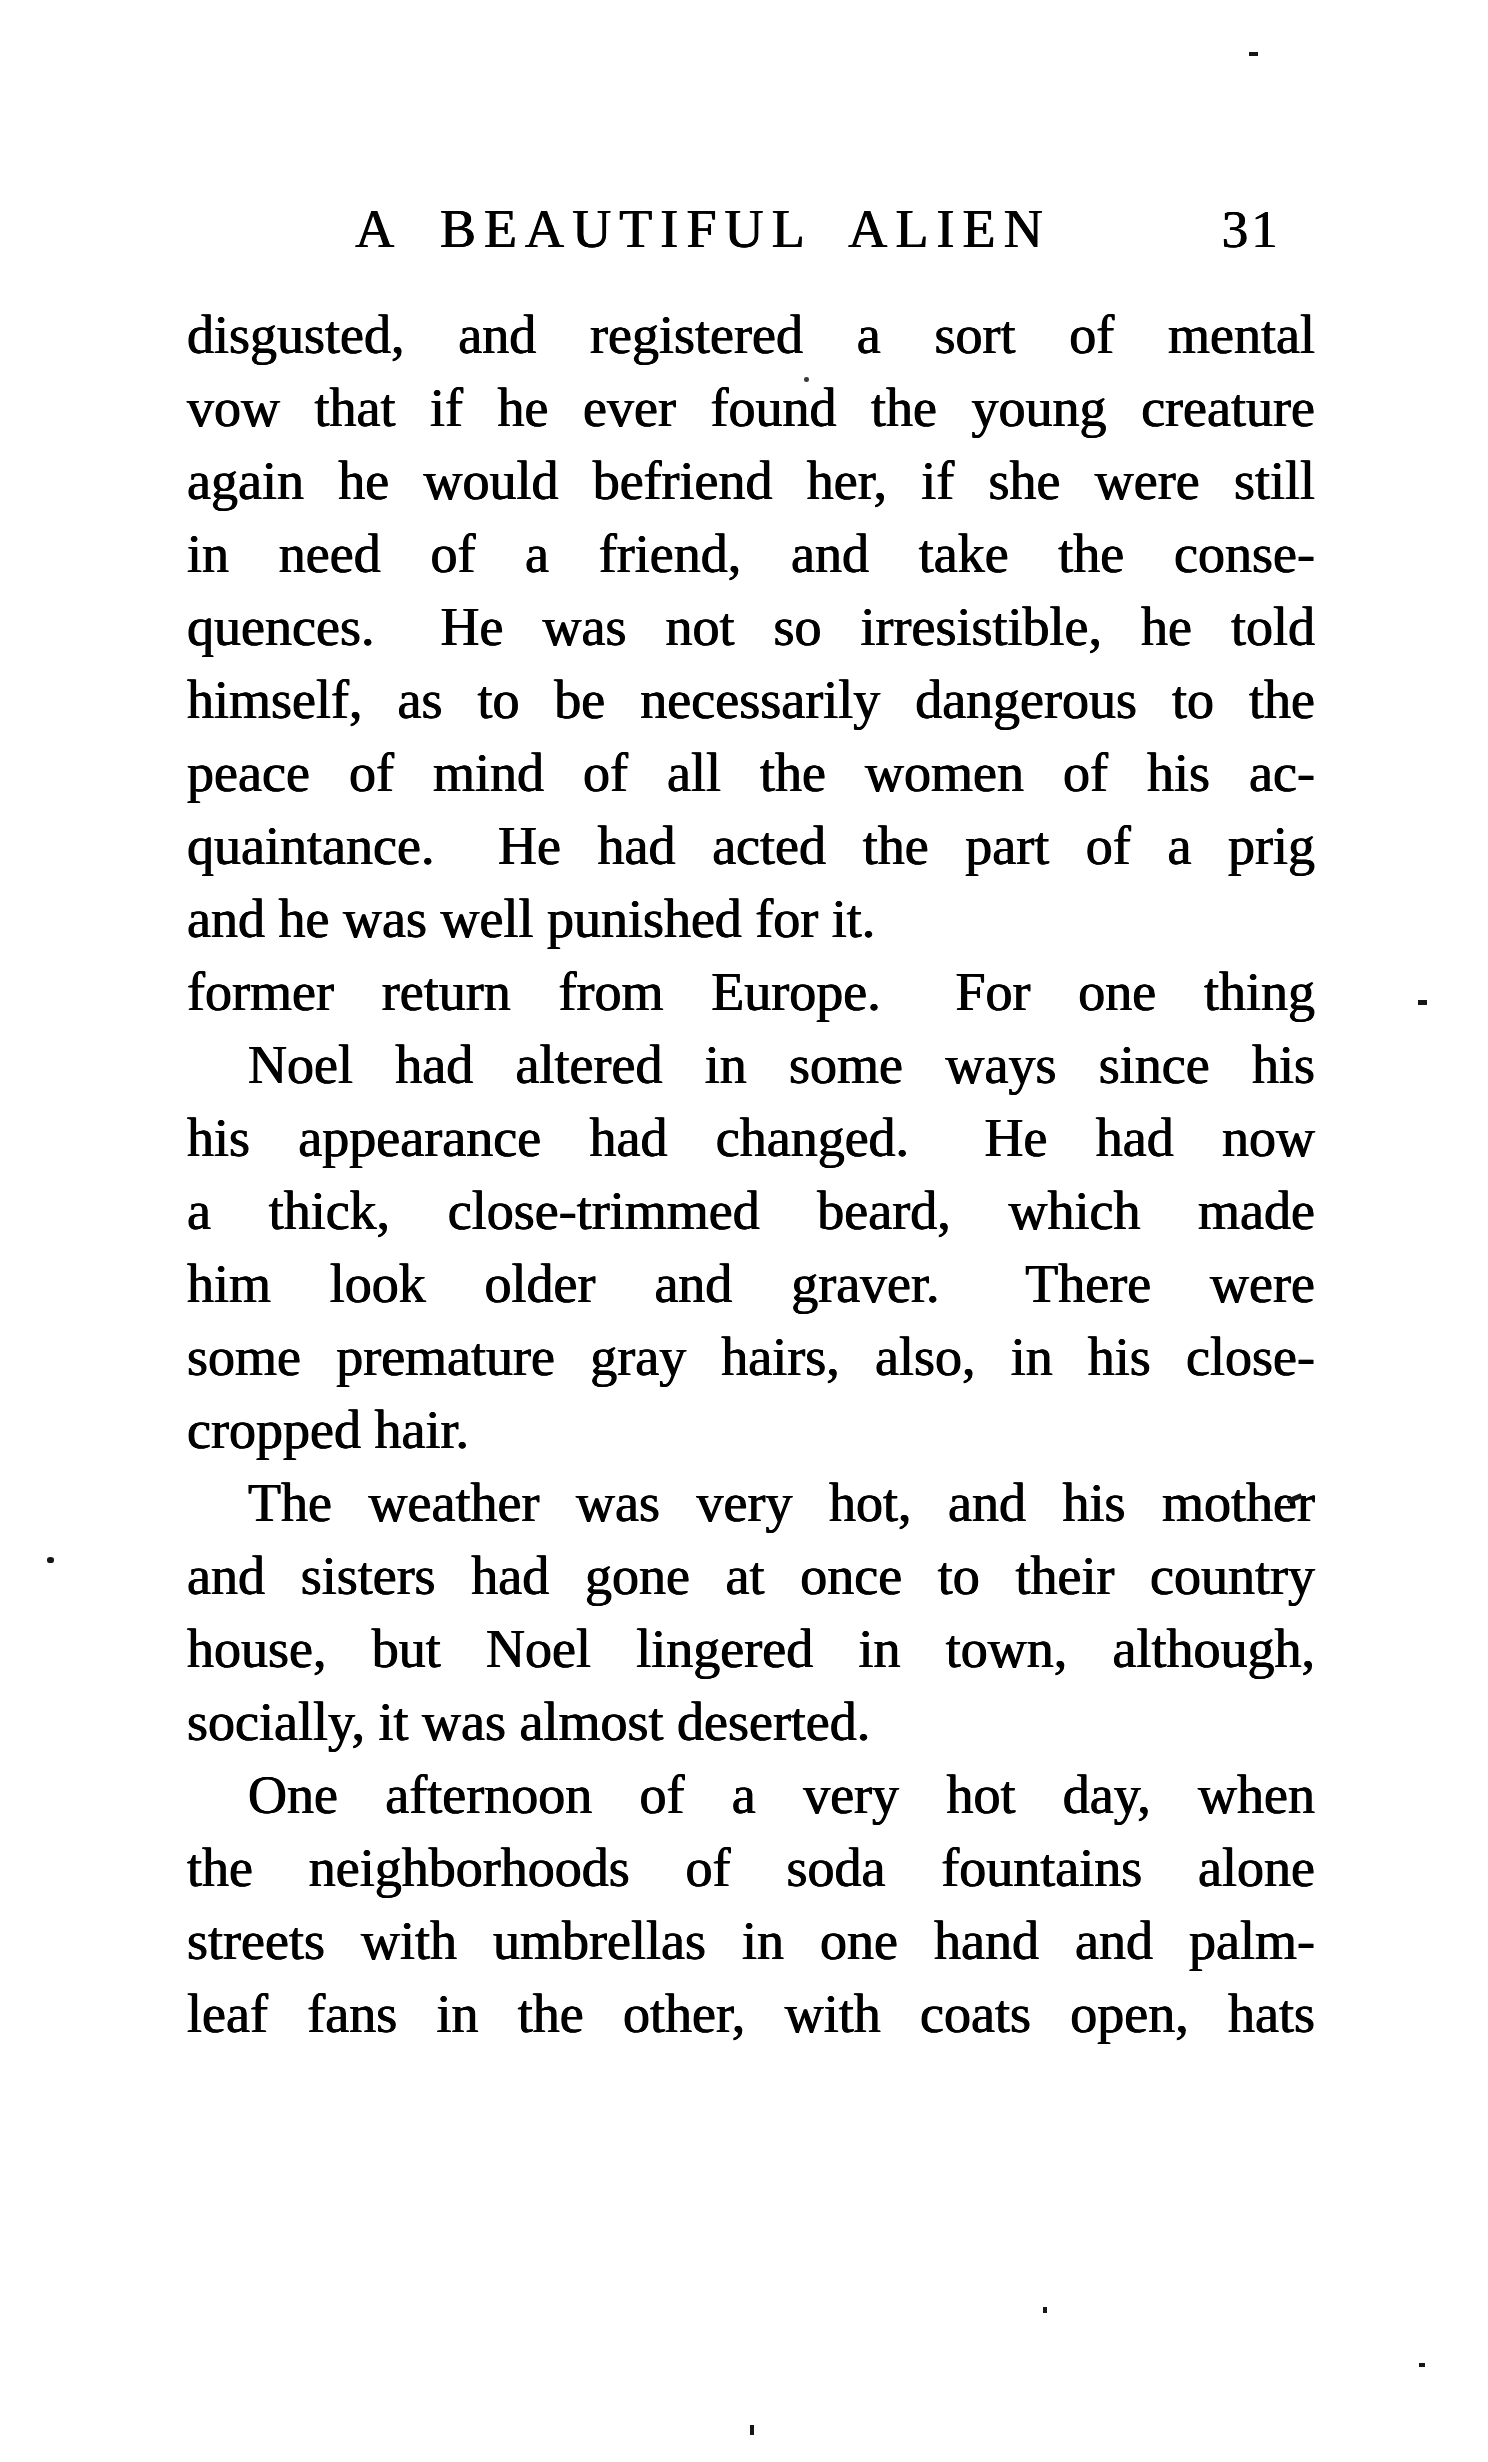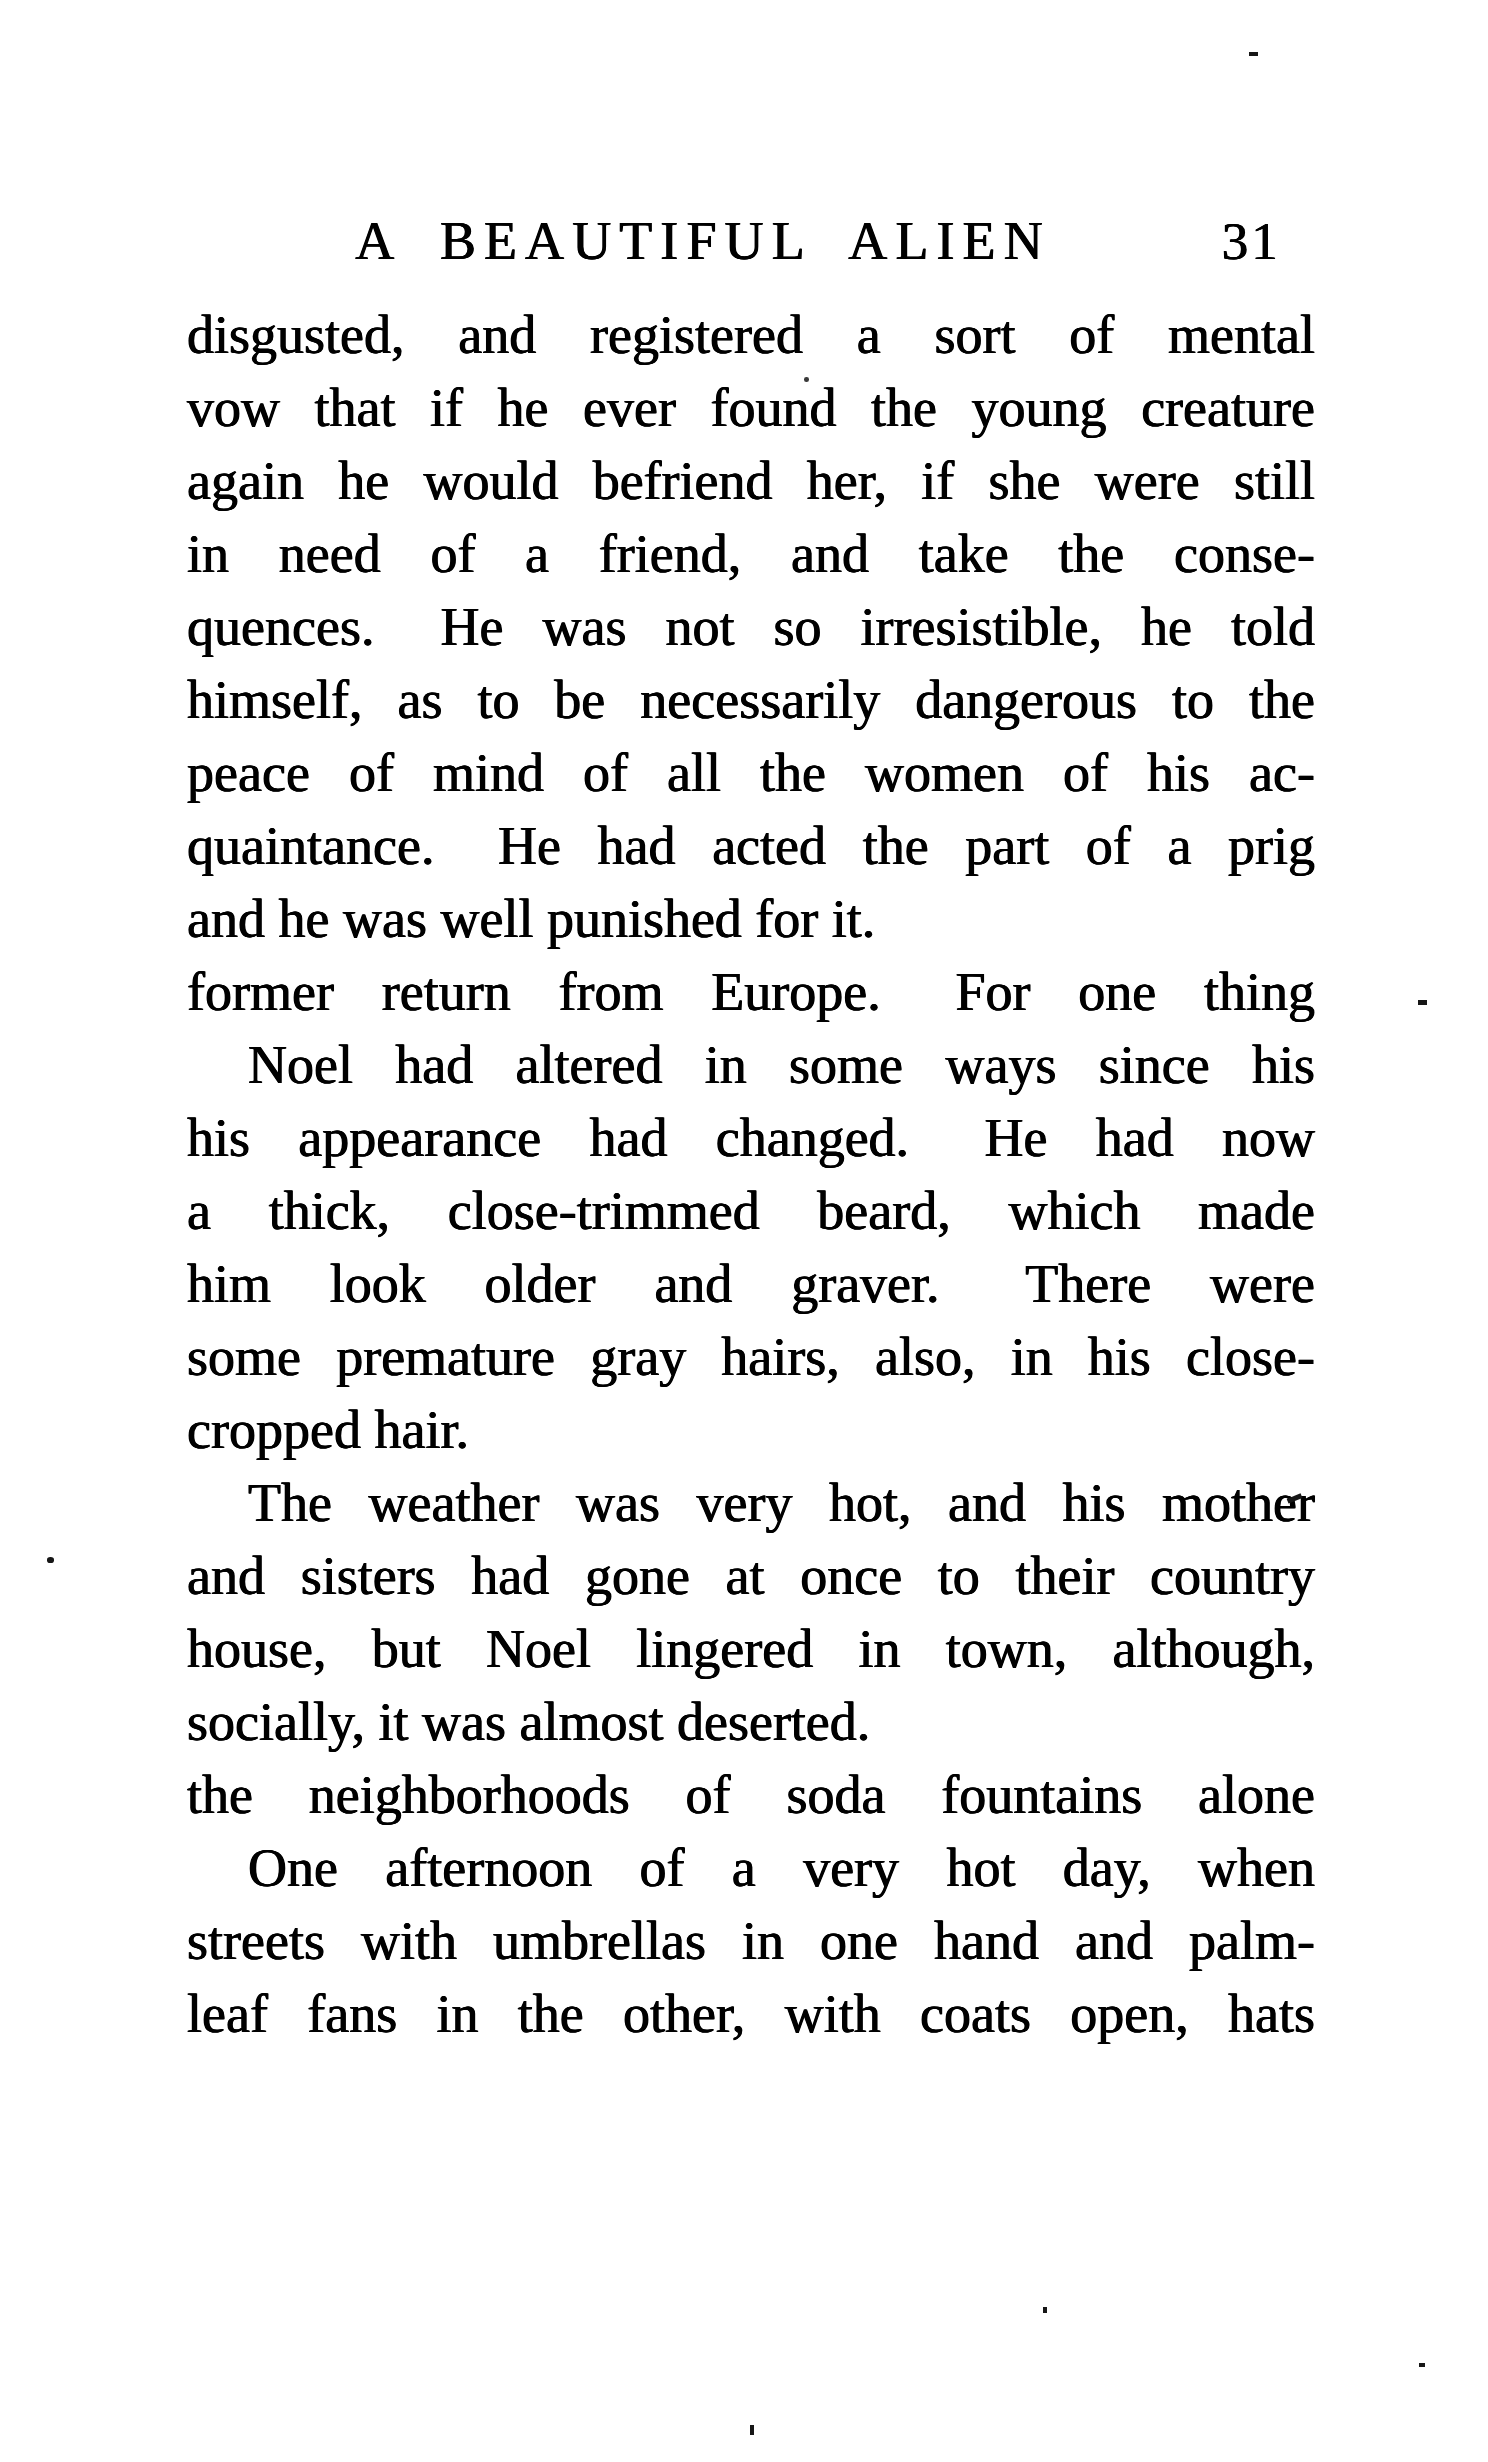--- a/index.html
+++ b/index.html
@@ -14,21 +14,21 @@
     background: #ffffff;
     color: #000000;
     font-family: "Liberation Serif", "DejaVu Serif", serif;
     overflow: hidden;
     
     text-shadow: 0.5px 0 currentColor, -0.5px 0 currentColor;
   }
   .header {
     position: absolute;
     left: 139px;
-    top: 205px;
+    top: 193px;
     width: 1128px;
     height: 73px;
   }
   .running-title {
     position: absolute;
     left: 0;
     right: 0;
     height: 73px;
     line-height: 73px;
     text-align: center;
@@ -95,22 +95,22 @@
     <div class="line indent">Noel had altered in some ways since his</div>
     <div class="line">his appearance had changed.  He had now</div>
     <div class="line">a thick, close-trimmed beard, which made</div>
     <div class="line">him look older and graver.  There were</div>
     <div class="line">some premature gray hairs, also, in his close-</div>
     <div class="line para-end">cropped hair.</div>
     <div class="line indent">The weather was very hot, and his mother</div>
     <div class="line">and sisters had gone at once to their country</div>
     <div class="line">house, but Noel lingered in town, although,</div>
     <div class="line para-end">socially, it was almost deserted.</div>
+    <div class="line indent">One afternoon of a very hot day, when</div>
     <div class="line">the neighborhoods of soda fountains alone</div>
-    <div class="line indent">One afternoon of a very hot day, when</div>
     <div class="line">streets with umbrellas in one hand and palm-</div>
     <div class="line">leaf fans in the other, with coats open, hats</div>
   </div>
 
   <div class="speck" style="left:1249px; top:52px;   width:8.5px;  height:3.8px;"></div>
   <div class="speck round" style="left:804px;  top:377px;  width:4.7px;  height:4.7px; opacity:.85;"></div>
   <div class="speck" style="left:1418px; top:1000px; width:8.5px;  height:4.7px;"></div>
   <div class="speck" style="left:1287px; top:1496px; width:15px; height:4.7px; transform:rotate(-22deg);"></div>
   <div class="speck round" style="left:47px;   top:1557px; width:6.6px;  height:5.7px;"></div>
   <div class="speck" style="left:1043px; top:2307px; width:3.8px;  height:5.7px;"></div>

